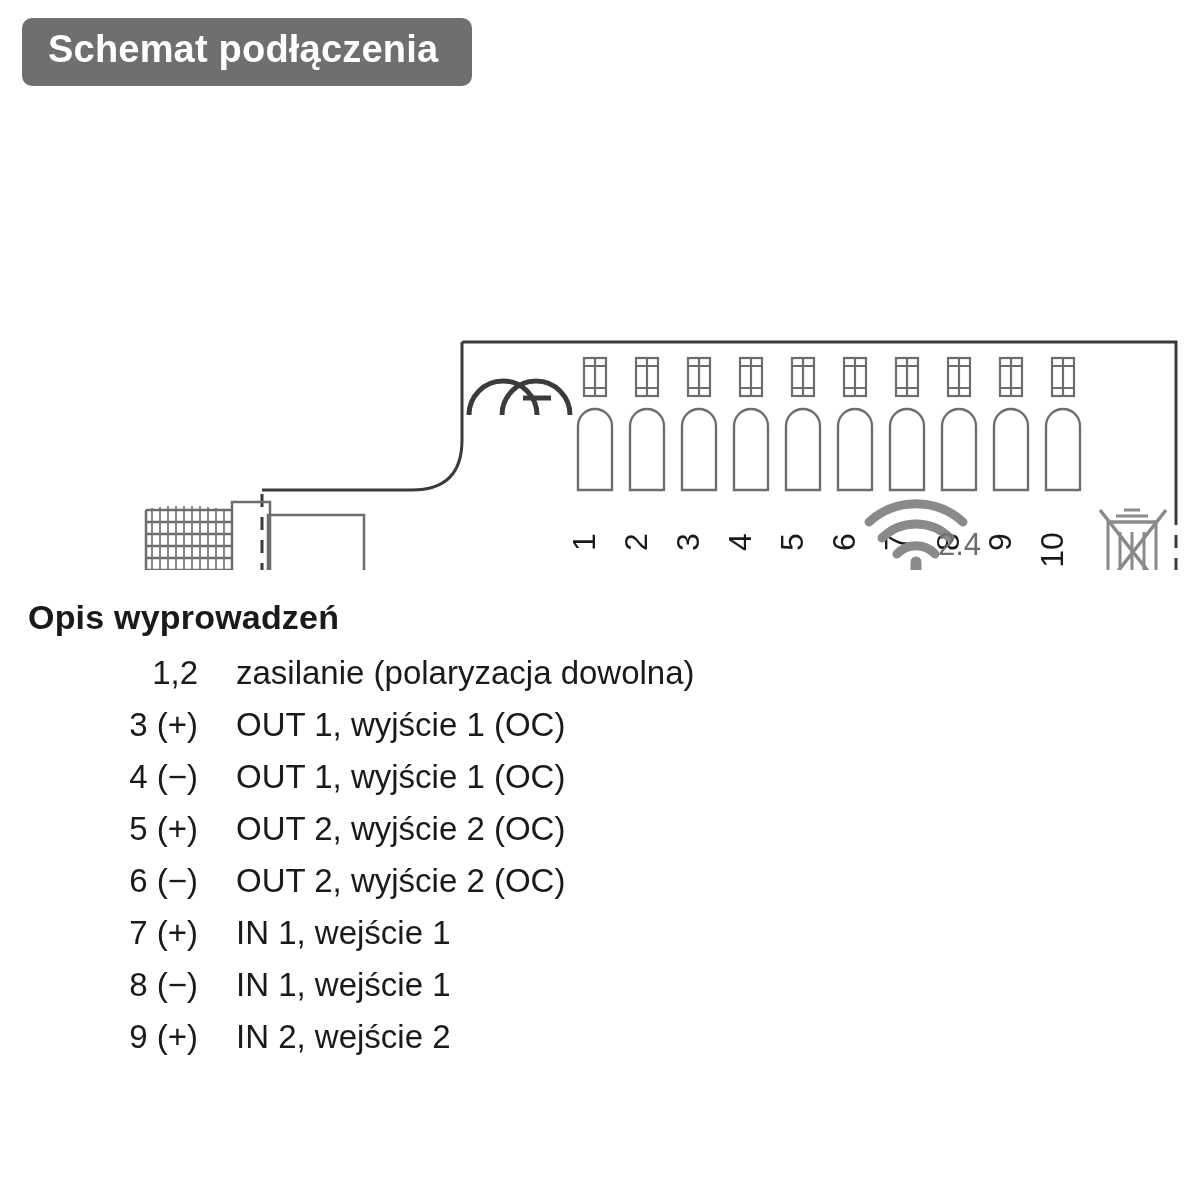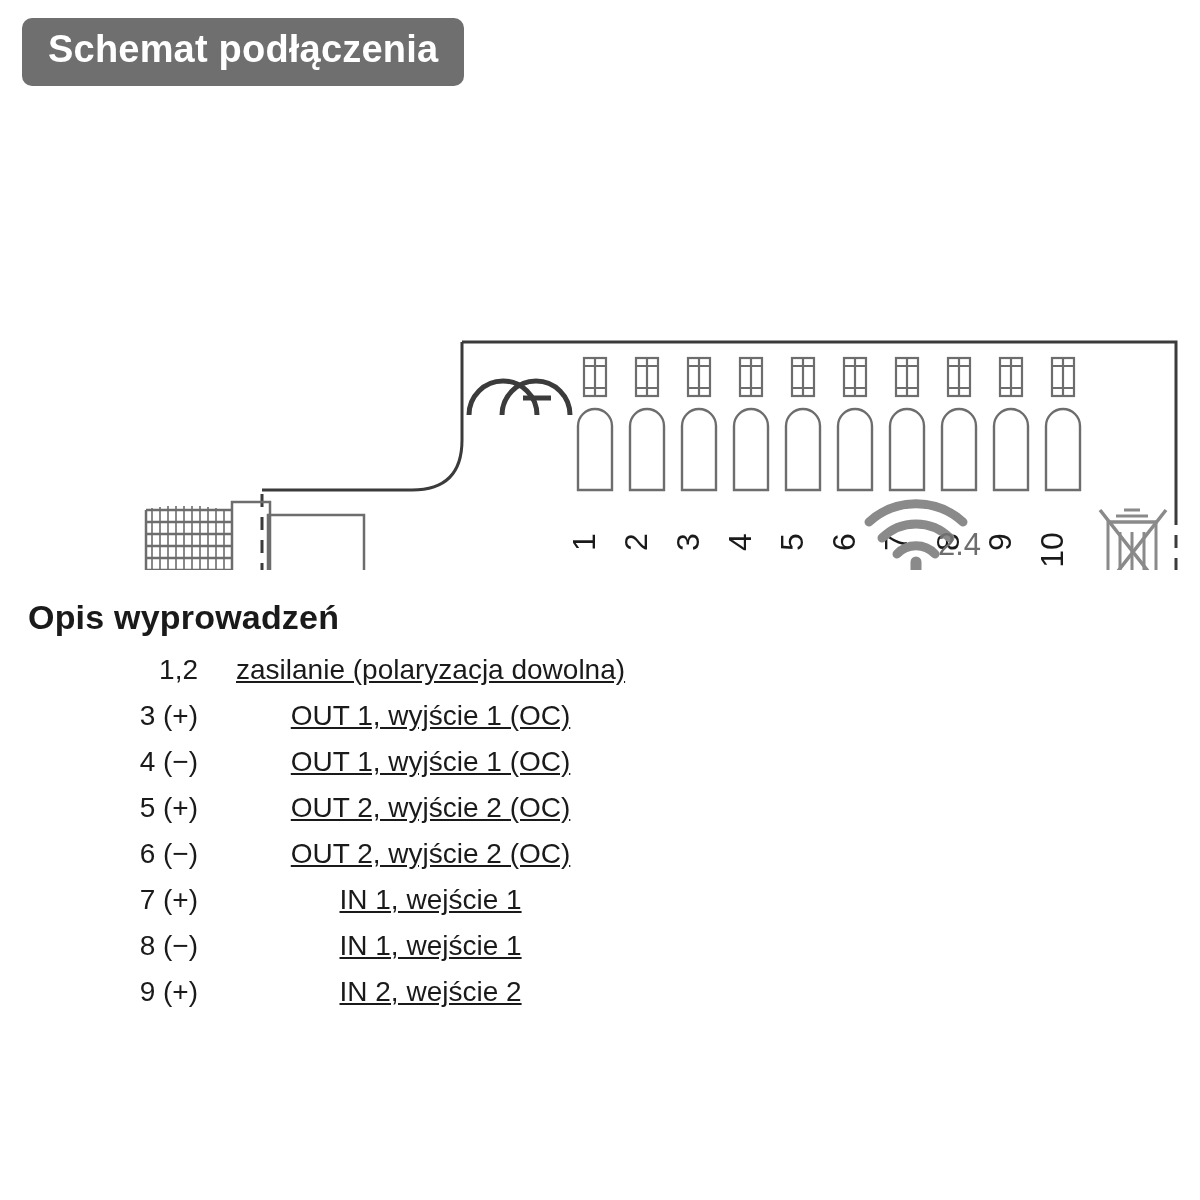--- a/index.html
+++ b/index.html
@@ -18,21 +18,21 @@
 
   
   .header-badge {
     position: absolute;
     left: 22px;
     top: 18px;
     background: #6f6f6f;
     color: #ffffff;
     font-size: 38px;
     font-weight: bold;
-    padding: 12px 26px 16px 26px;
+    padding: 12px 34px 16px 26px;
     border-radius: 10px;
     letter-spacing: 0.2px;
     line-height: 1.05;
     white-space: nowrap;
   }
 
   
   .diagram {
     position: absolute;
     left: 0;
@@ -56,33 +56,32 @@
     font-weight: bold;
     margin-left: 28px;
     margin-bottom: 10px;
     letter-spacing: 0.2px;
   }
   .pin-table {
     margin-left: 28px;
     border-collapse: collapse;
   }
   .pin-table td {
-    font-size: 28px;
+    font-size: 33px;
     padding: 7px 0;
     vertical-align: baseline;
     white-space: nowrap;
   }
   .pin-num {
     text-align: right;
     width: 170px;
     padding-right: 38px !important;
   }
   .pin-desc {
-    text-align: center;
-    text-decoration: underline;
+    text-align: left;
   }
 </style>
 </head>
 <body>
 
 <div class="header-badge">Schemat podłączenia</div>
 
 <div class="diagram">
   <svg width="1200" height="420" viewBox="0 0 1200 420" xmlns="http://www.w3.org/2000/svg">
 

